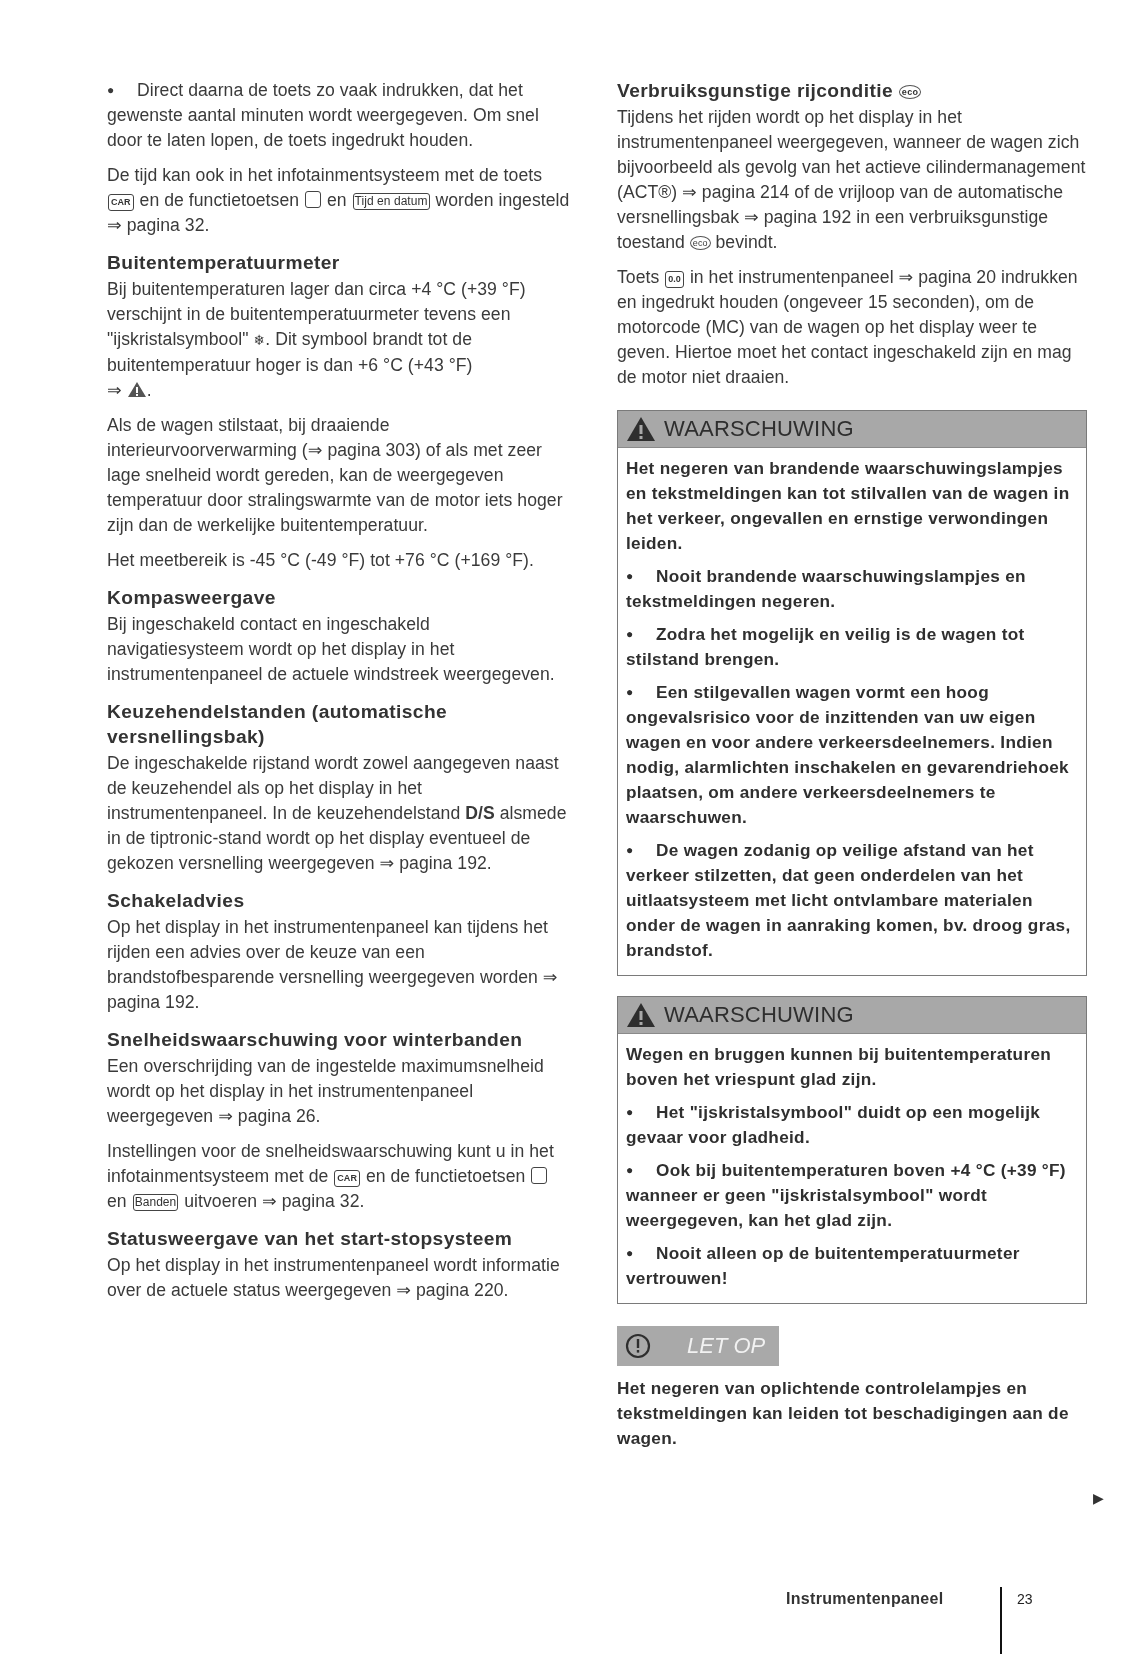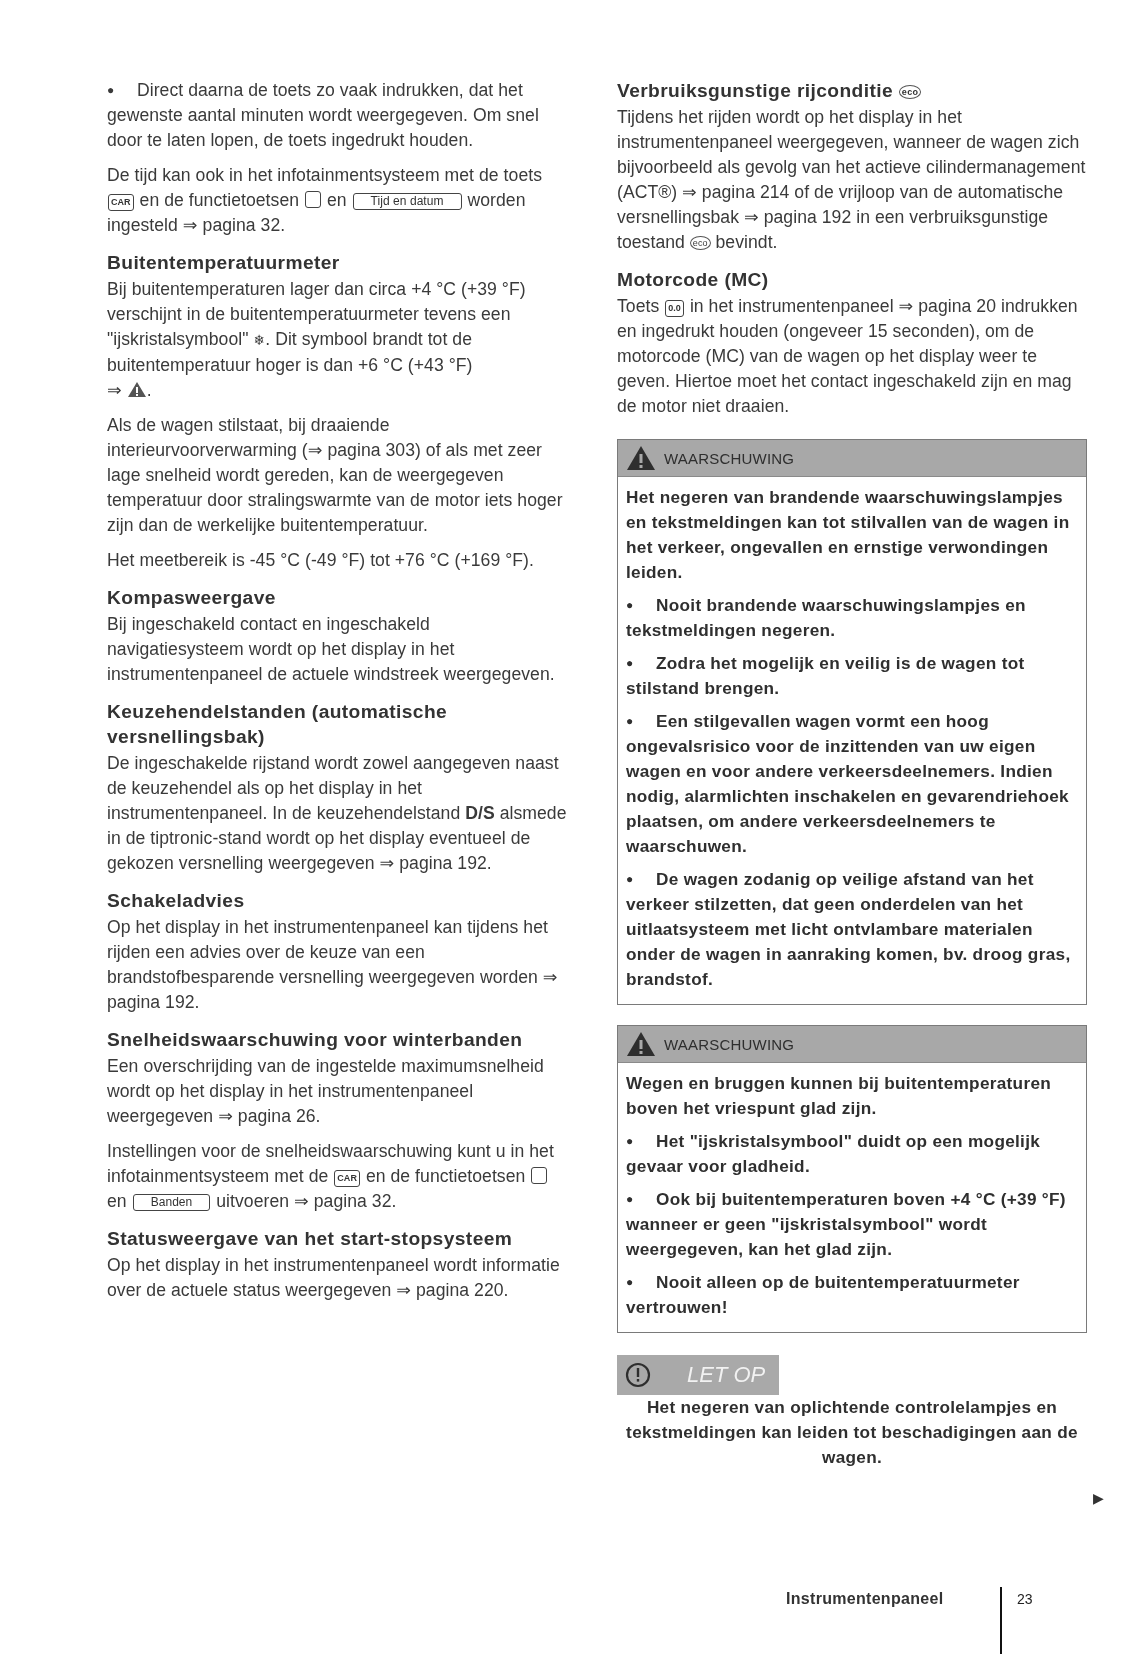--- a/index.html
+++ b/index.html
@@ -9,42 +9,42 @@
   }
   .col { position: absolute; top: 78px; }
   .col-left { left: 107px; width: 463px; }
   .col-right { left: 617px; width: 470px; }
   p, .li { margin: 0 0 10px 0; font-size: 17.6px; line-height: 25px; letter-spacing: 0.05px; }
   .li .bullet { display: inline-block; width: 30px; font-size: 12px; vertical-align: 2px; }
   h2 { margin: 12px 0 2px 0; font-size: 19.2px; line-height: 25px; font-weight: bold; color: #333; letter-spacing: 0.4px; }
   h2.first { margin-top: 0; }
   .key {
     display: inline-block; border: 1.3px solid #444; border-radius: 3px; font-size: 12px; line-height: 15px;
-    padding: 0 17px; vertical-align: 1px; color: #333; margin: 0 1px;
+    padding: 0 1px; vertical-align: 1px; color: #333; margin: 0 1px;
   }
   .key.small { font-size: 9px; font-weight: bold; padding: 0 2px; }
   .key.blank { width: 14px; height: 15px; padding: 0; vertical-align: -2px; }
   .eco { display: inline-block; border: 1.2px solid #555; border-radius: 50%; font-size: 9px; line-height: 12px; padding: 0 2px; vertical-align: 2px; }
   .warn-tri { display: inline-block; vertical-align: -2px; }
   b.ds { font-weight: bold; }
 
   .box { border: 1.4px solid #7a7a7a; margin: 20px 0 16px 0; }
   .box-head {
     background: #a8a8a8; height: 36px; display: flex; align-items: center; padding-left: 8px;
     border-bottom: 1.4px solid #8a8a8a;
   }
-  .box-head .title { font-size: 15px; color: #2e2e2e; margin-left: 8px; letter-spacing: 0.2px; }
+  .box-head .title { font-size: 22px; color: #2e2e2e; margin-left: 8px; letter-spacing: 0.2px; }
   .box-body { padding: 8px 8px 4px 8px; }
   .box-body p, .box-body .li { font-weight: bold; color: #2f2f2f; font-size: 17.2px; letter-spacing: 0.3px; margin-bottom: 8px; }
 
   .note-head {
     display: inline-flex; align-items: center; background: #a9a9a9; height: 40px; padding: 0 14px 0 8px; margin-top: 6px; gap: 26px;
   }
   .note-head .title { font-size: 22px; color: #f2f2f2; font-style: italic; margin-left: 10px; }
-  .note-body { margin-top: 0; text-align: center; }
+  .note-body { margin-top: 10px; }
   .note-body p { font-weight: bold; color: #2f2f2f; font-size: 17.2px; letter-spacing: 0.3px; }
 
   .next-arrow { position: absolute; left: 1093px; top: 1490px; font-size: 14px; color: #333; }
   .footer-title { position: absolute; left: 786px; top: 1590px; font-size: 16px; font-weight: bold; color: #333; letter-spacing: 0.3px; }
   .footer-rule { position: absolute; left: 1000px; top: 1587px; width: 2px; height: 67px; background: #111; }
   .footer-page { position: absolute; left: 1017px; top: 1591px; font-size: 14px; color: #222; }
 </style>
 </head>
 <body>
 
@@ -107,21 +107,20 @@
   <h2 class="first">
     <span>Verbruiksgunstige rijconditie</span>
     <span class="eco">eco</span>
   </h2>
   <p>
     <span>Tijdens het rijden wordt op het display in het instrumentenpaneel weergegeven, wanneer de wagen zich bijvoorbeeld als gevolg van het actieve cilindermanagement (ACT®) ⇒ pagina 214 of de vrijloop van de automatische versnellingsbak ⇒ pagina 192 in een verbruiksgunstige toestand</span>
     <span class="eco">eco</span>
     <span>bevindt.</span>
   </p>
 
-  <h2>Motorcode (MC)</h2>
   <p>
     <span>Toets</span>
     <span class="key small">0.0</span>
     <span>in het instrumentenpaneel ⇒ pagina 20 indrukken en ingedrukt houden (ongeveer 15 seconden), om de motorcode (MC) van de wagen op het display weer te geven. Hiertoe moet het contact ingeschakeld zijn en mag de motor niet draaien.</span>
   </p>
 
   <div class="box">
     <div class="box-head">
       <svg width="30" height="26" viewBox="0 0 30 26">
           <path d="M15 1 L29 25 L1 25 Z" fill="#2e2e2e"></path>

